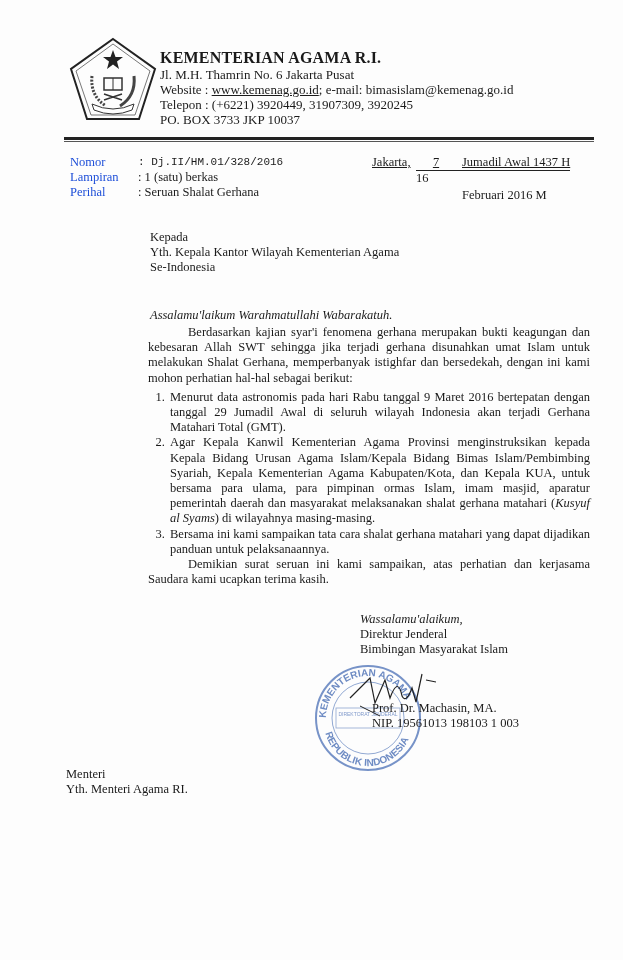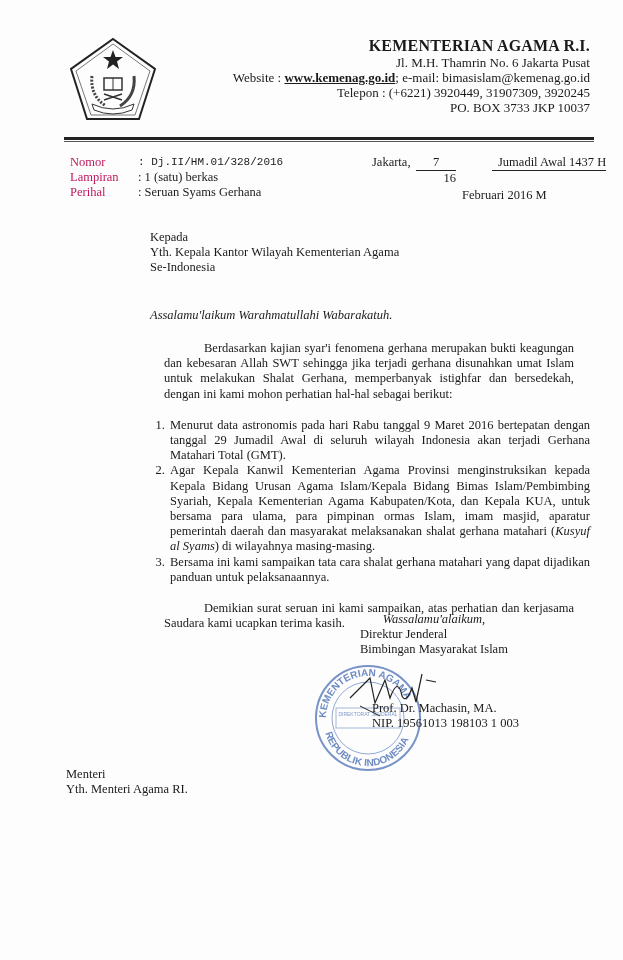--- a/index.html
+++ b/index.html
@@ -1,49 +1,49 @@
 <!DOCTYPE html>
 <html><head>
 <meta charset="utf-8">
 <style>
   html, body { margin:0; padding:0; }
   body { width:623px; height:960px; background:#fdfdfd; position:relative; overflow:hidden;
          font-family:"Liberation Serif", "DejaVu Serif", serif; color:#1a1a1a; }
   .abs { position:absolute; }
   .logo { left:68px; top:36px; width:90px; height:86px; }
-  .head { left:160px; top:38px; width:430px; text-align:right; line-height:1; }
+  .head { left:160px; top:50px; width:430px; text-align:left; line-height:1; }
   .h1 { font-size:16px; font-weight:bold; letter-spacing:0.2px; }
   .h2 { font-size:15.5px; font-weight:bold; margin-top:2px; white-space:nowrap; }
   .hl { font-size:13px; margin-top:2px; white-space:nowrap; }
-  .hl u { text-decoration:underline;font-weight:bold; }
+  .hl u { text-decoration:underline; }
   .rule1 { left:64px; top:137px; width:530px; height:3px; background:#222; }
   .rule2 { left:64px; top:141px; width:530px; height:1px; background:#555; }
   .meta { left:70px; top:155px; font-size:12.5px; line-height:15px; }
   .meta .row { display:flex; }
-  .meta .lbl { width:68px; color:#be185d; }
+  .meta .lbl { width:68px; color:#1d4ed8; }
   .meta .val { }
   .mono { font-family:"Liberation Mono","DejaVu Sans Mono",monospace; font-size:11px; }
   .date { left:372px; top:155px; font-size:12.5px; line-height:15px; }
-  .date .r1 { display:flex; }
+  .date .r1 { display:flex;text-decoration:underline; }
   .date .city { width:44px; }
   .date .day1 { width:40px; text-align:center; border-bottom:1px solid #222; }
-  .date .m1 { border-bottom:1px solid #222; padding-left:6px;margin-left:36px; }
+  .date .m1 { border-bottom:1px solid #222; padding-left:6px; }
   .date .r2 { display:flex; padding-left:44px; }
-  .date .day2 { width:40px; text-align:right; }
+  .date .day2 { width:40px; text-align:left; }
   .date .m2 { padding-left:6px;margin-top:17px; }
   .to { left:150px; top:230px; font-size:12.5px; line-height:15px; }
   .greet { left:150px; top:308px; font-size:12.5px; font-style:italic; }
   .body { left:148px; top:325px; width:442px; font-size:12.5px; line-height:15.2px; text-align:justify; }
-  .body p { margin:16px; }
+  .body p { margin:0; }
   .indent { text-indent:40px; }
   ol { margin:4px 0 0 0; padding-left:20px; }
   ol li { padding-left:2px; }
   .close { margin-top:6px; }
   .sig { left:360px; top:612px; font-size:12.5px; line-height:15px; }
-  .sig .ws { font-style:italic;text-align:center; }
+  .sig .ws { font-style:italic; }
   .signame { left:372px; top:701px; font-size:12.5px; line-height:15px; }
   .stamp { left:312px; top:662px; width:112px; height:112px; }
   .sigscrawl { left:340px; top:668px; width:120px; height:50px; }
   .cc { left:66px; top:767px; font-size:12.5px; line-height:15px; }
 </style>
 </head>
 <body>
 
 <svg class="abs logo" viewBox="0 0 90 86">
   <polygon points="45,3 87,33 71,83 19,83 3,33" fill="none" stroke="#222" stroke-width="2"></polygon>
@@ -73,21 +73,21 @@
   <div class="row">
       <span class="lbl">Nomor</span>
       <span class="val mono">: Dj.II/HM.01/328/2016</span>
     </div>
   <div class="row">
       <span class="lbl">Lampiran</span>
       <span class="val">: 1 (satu) berkas</span>
     </div>
   <div class="row">
       <span class="lbl">Perihal</span>
-      <span class="val">: Seruan Syams Gerhana</span>
+      <span class="val">: Seruan Shalat Gerhana</span>
     </div>
 </div>
 
 <div class="abs date">
   <div class="r1">
       <span class="city">Jakarta,</span>
       <span class="day1">7</span>
       <span class="m1">Jumadil Awal 1437 H</span>
     </div>
   <div class="r2">

